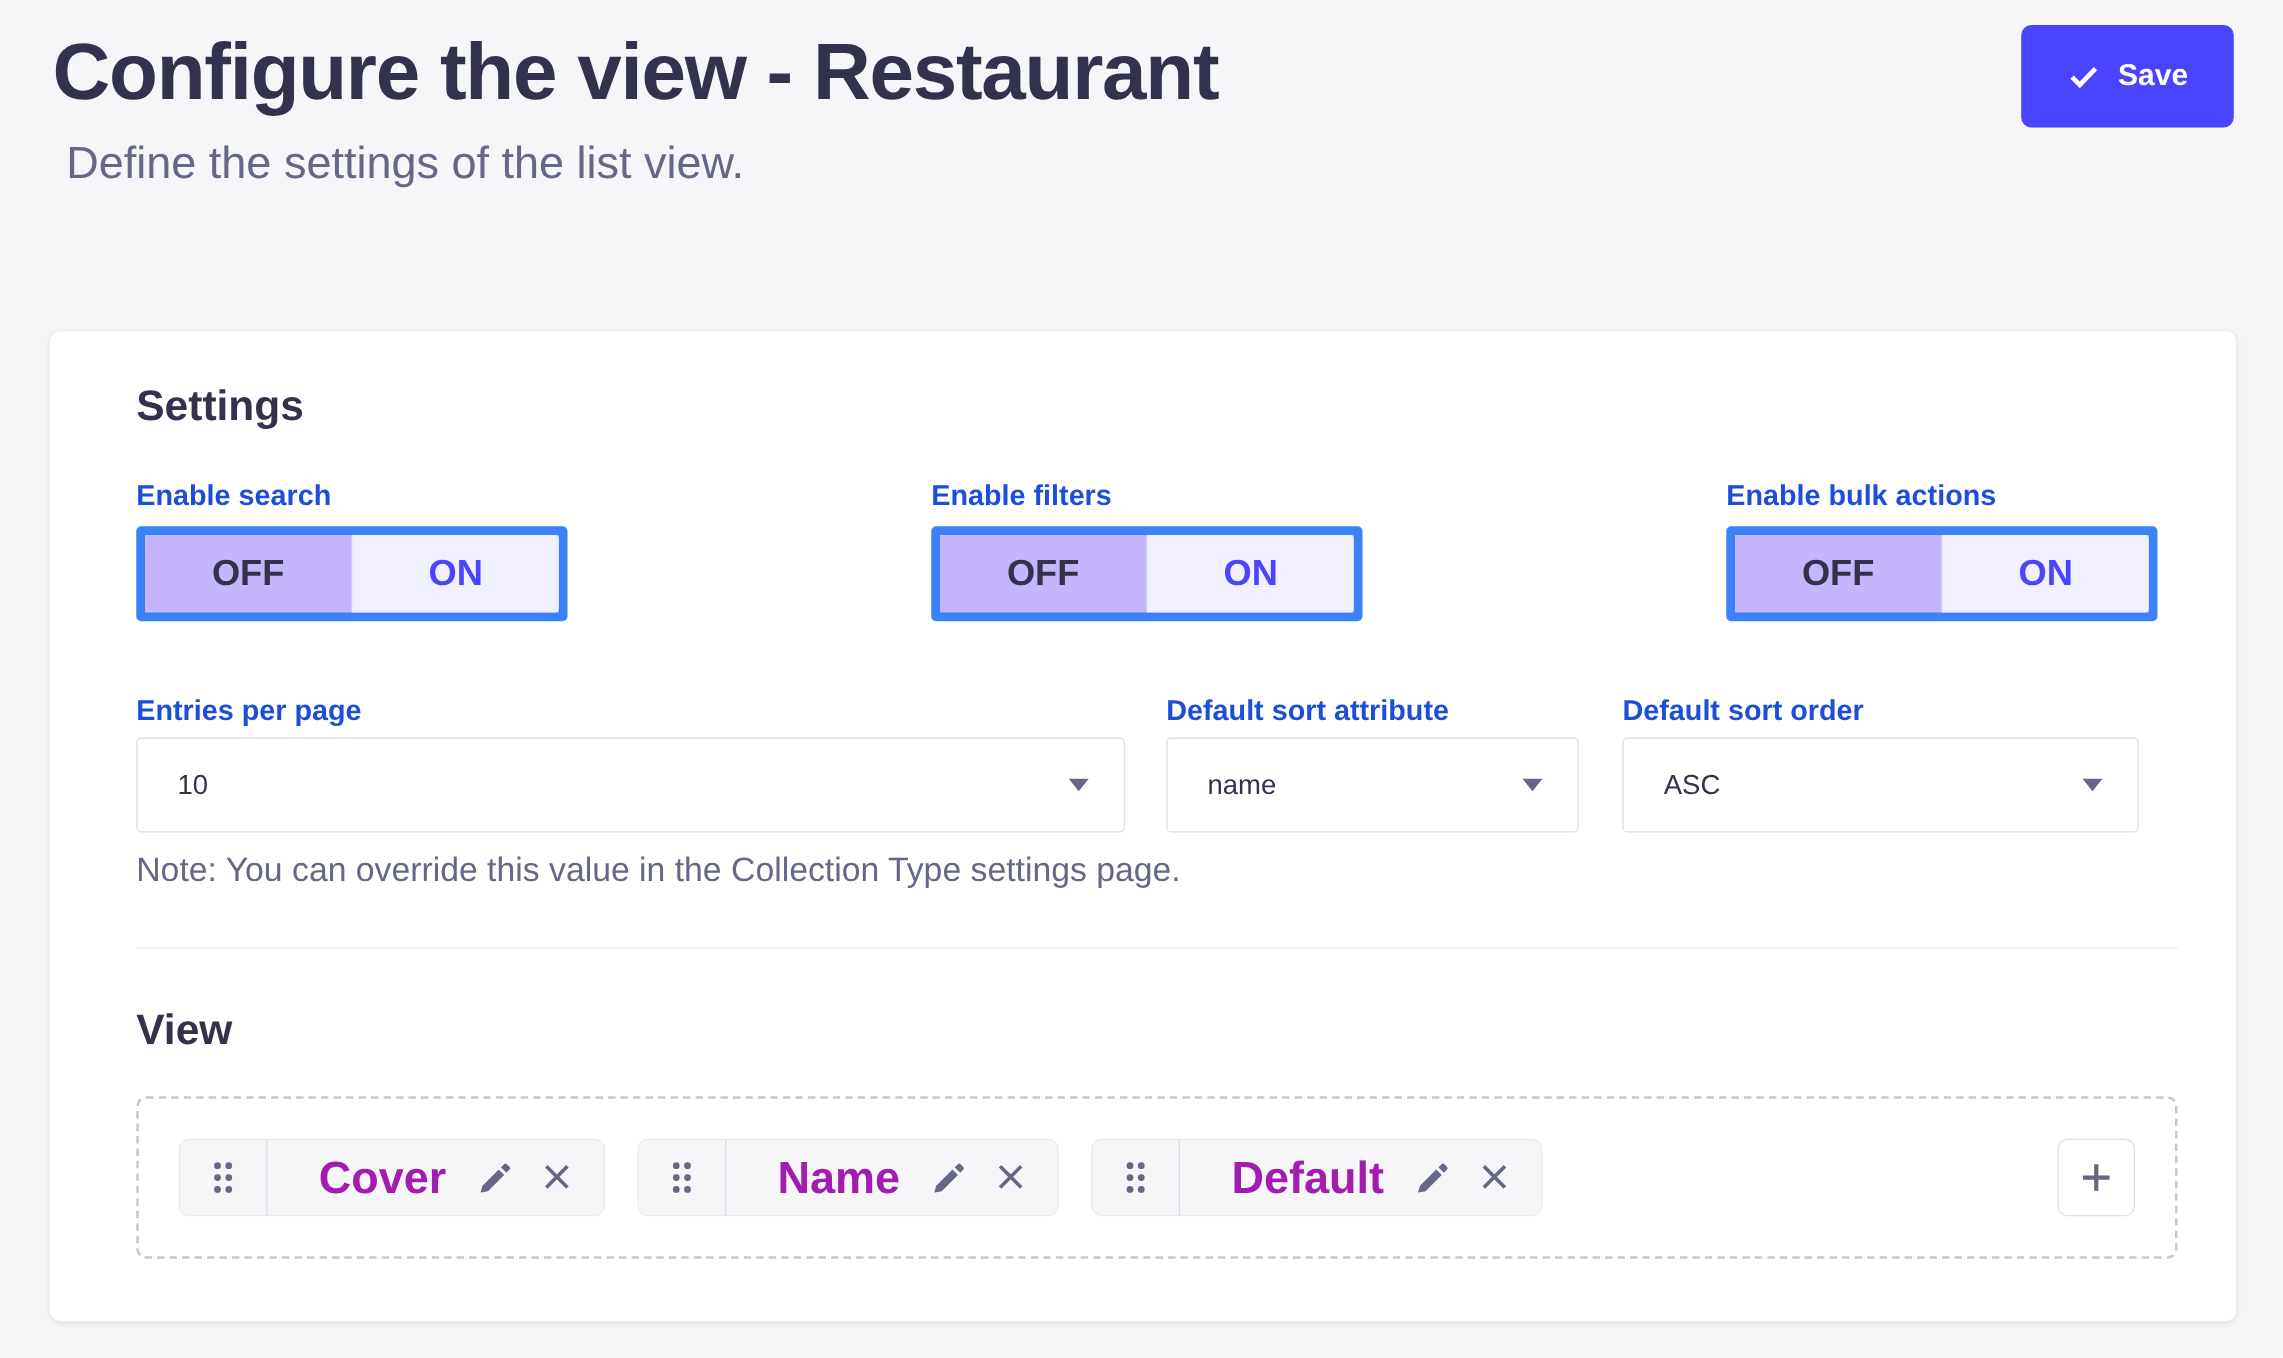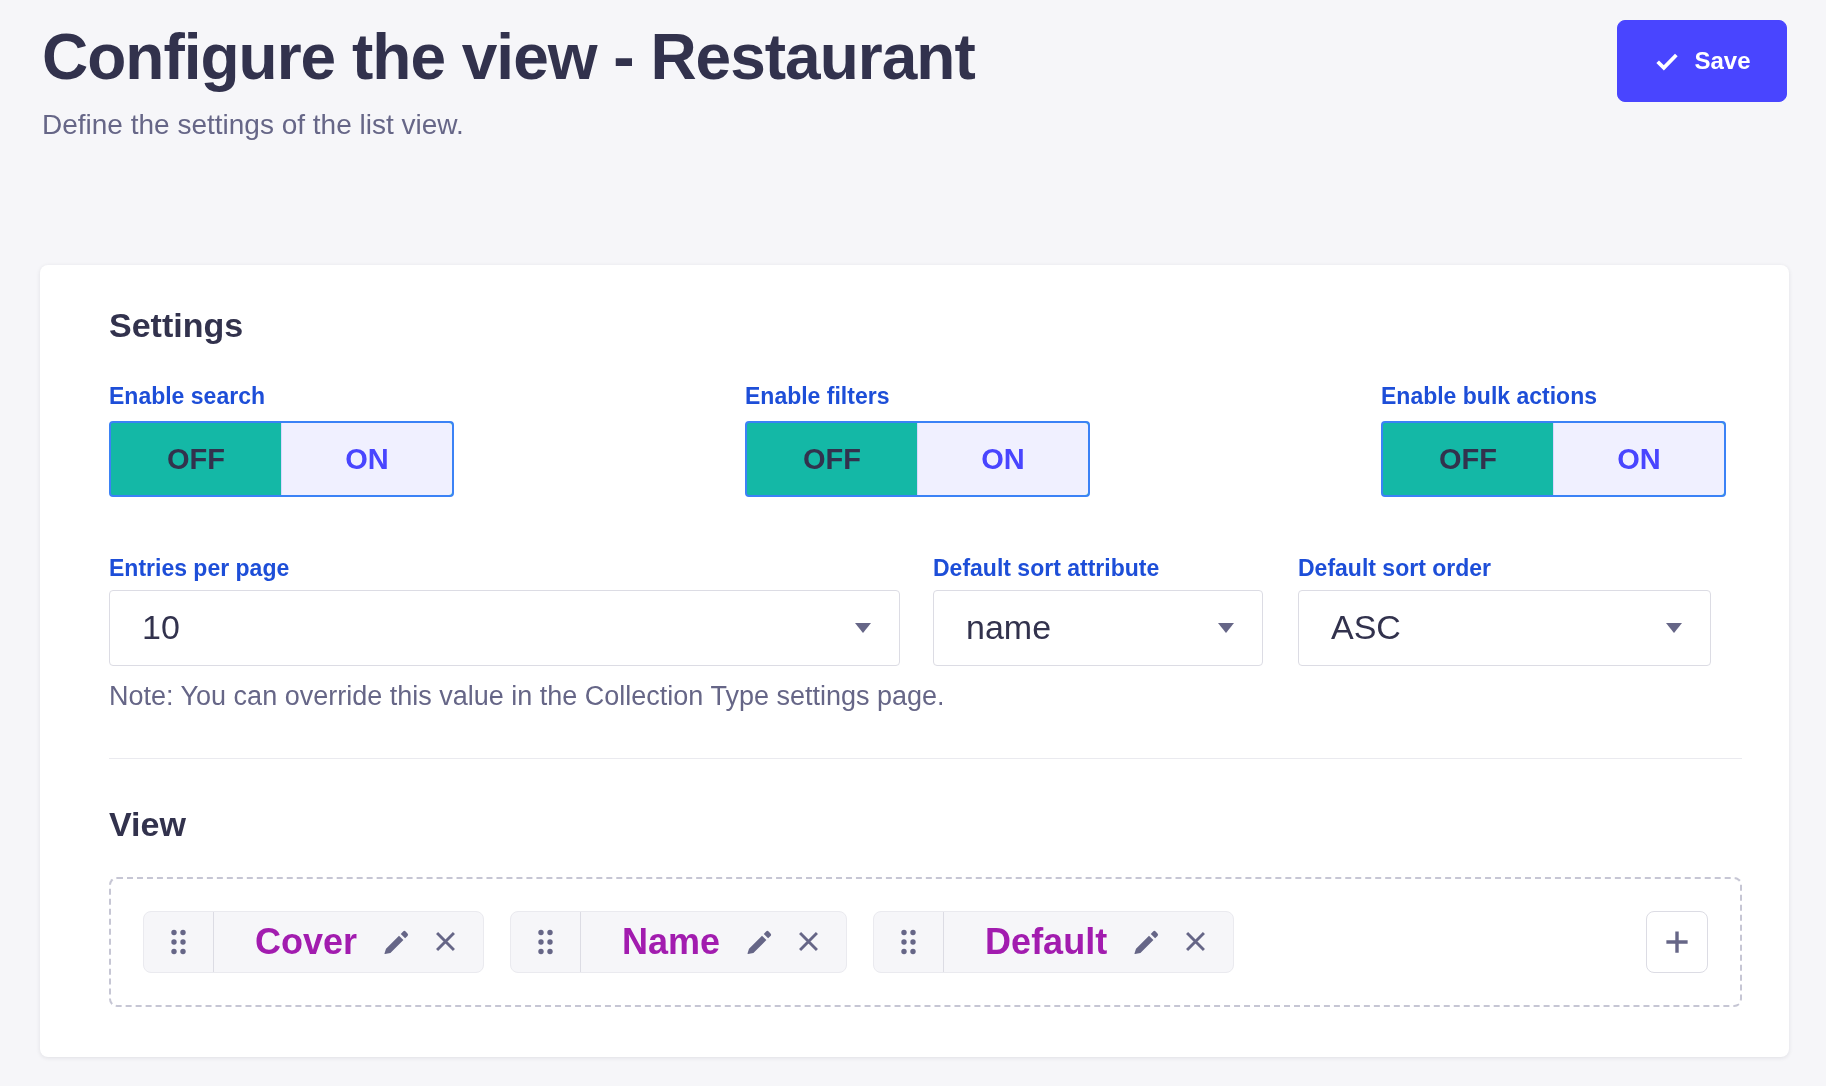--- a/index.html
+++ b/index.html
@@ -20,23 +20,23 @@
     left: 42px;
     top: 22px;
     font-size: 64px;
     font-weight: 700;
     letter-spacing: -1px;
     color: #32324d;
     line-height: 1.1;
   }
   .page-subtitle {
     position: absolute;
-    left: 42px;
+    left: 53px;
     top: 108px;
-    font-size: 28px;
+    font-size: 36px;
     font-weight: 400;
     color: #666687;
     line-height: 1.2;
   }
   .save-button {
     position: absolute;
     left: 1617px;
     top: 20px;
     width: 170px;
     height: 82px;
@@ -78,22 +78,22 @@
   .toggle-field + .toggle-field { margin-left: 291px; }
   .field-label {
     font-size: 23px;
     font-weight: 700;
     color: #1d4ed8;
     line-height: 1.2;
     margin-bottom: 11px;
   }
   .toggle {
     height: 76px;
-    background: #14b8a6;
-    border: 2px solid #3b82f6;
+    background: #c4b5fd;
+    border: 7px solid #3b82f6;
     border-radius: 4px;
     display: flex;
     cursor: pointer;
   }
   .toggle-seg {
     flex: 1;
     display: flex;
     align-items: center;
     justify-content: center;
     font-size: 29px;
@@ -117,21 +117,21 @@
     height: 76px;
     background: #ffffff;
     border: 1px solid #dcdce4;
     border-radius: 4px;
     display: flex;
     align-items: center;
     justify-content: space-between;
     padding: 0 28px 0 32px;
     cursor: pointer;
   }
-  .select-value { font-size: 34px; color: #32324d; }
+  .select-value { font-size: 22px; color: #32324d; }
   .caret-down {
     width: 0; height: 0;
     border-left: 8px solid transparent;
     border-right: 8px solid transparent;
     border-top: 10px solid #666687;
   }
   .note {
     margin-top: 15px;
     font-size: 27px;
     color: #666687;

